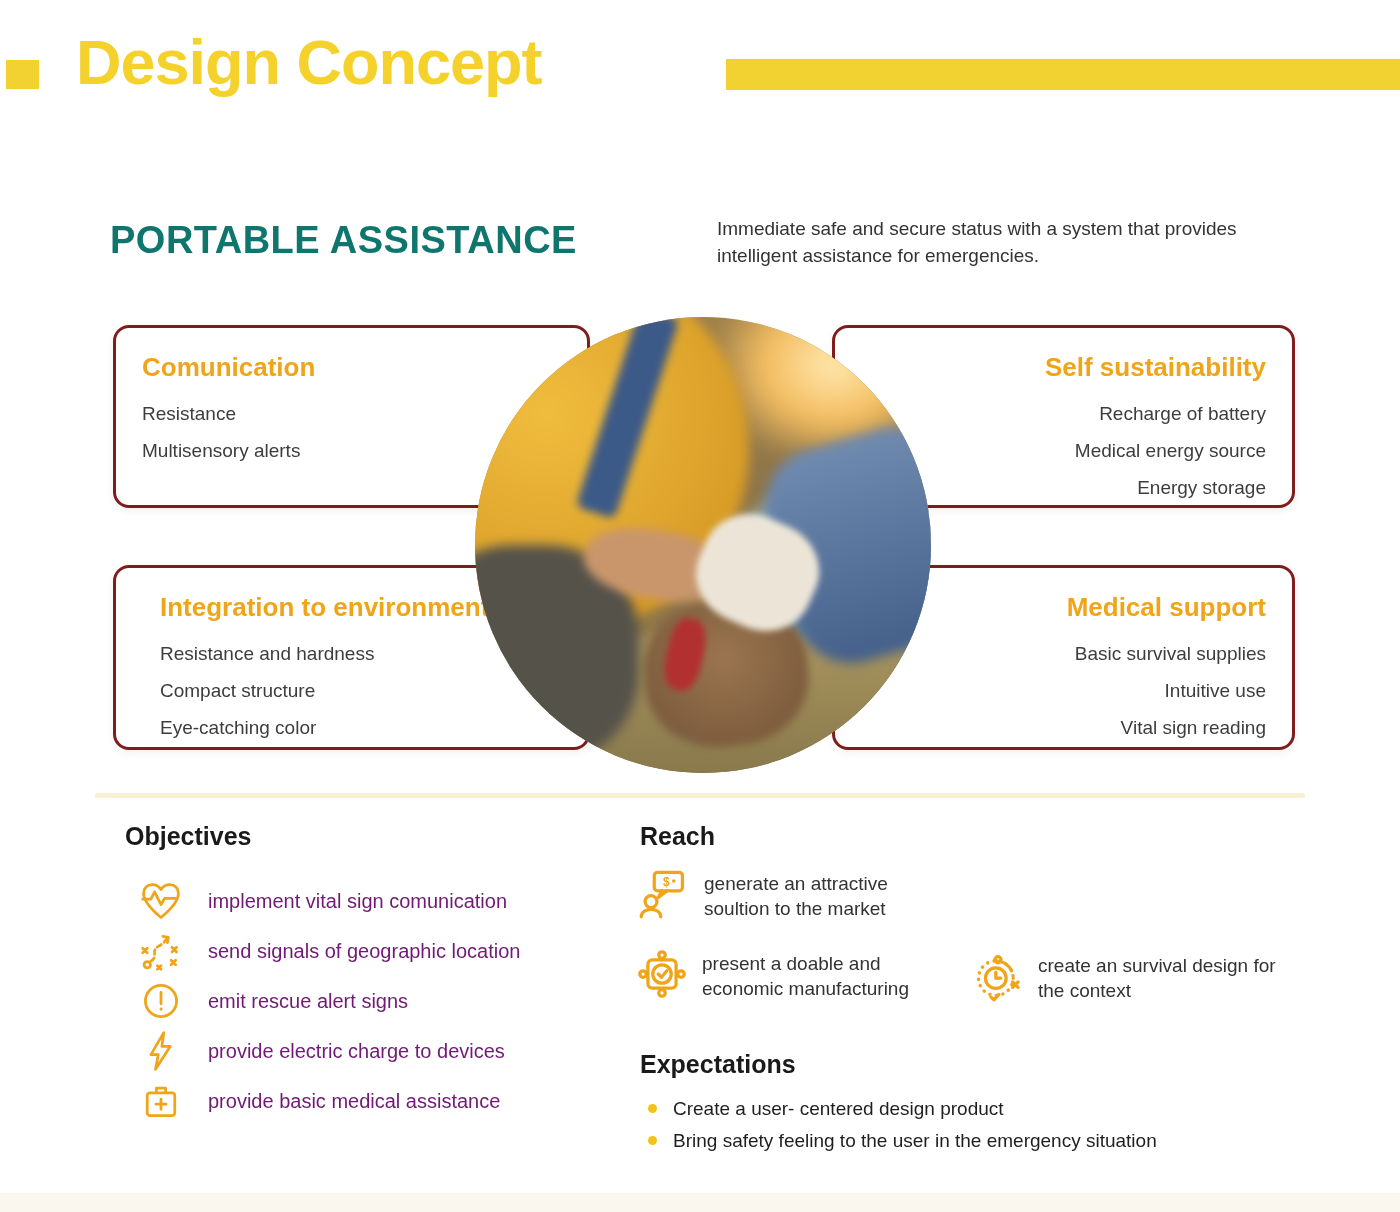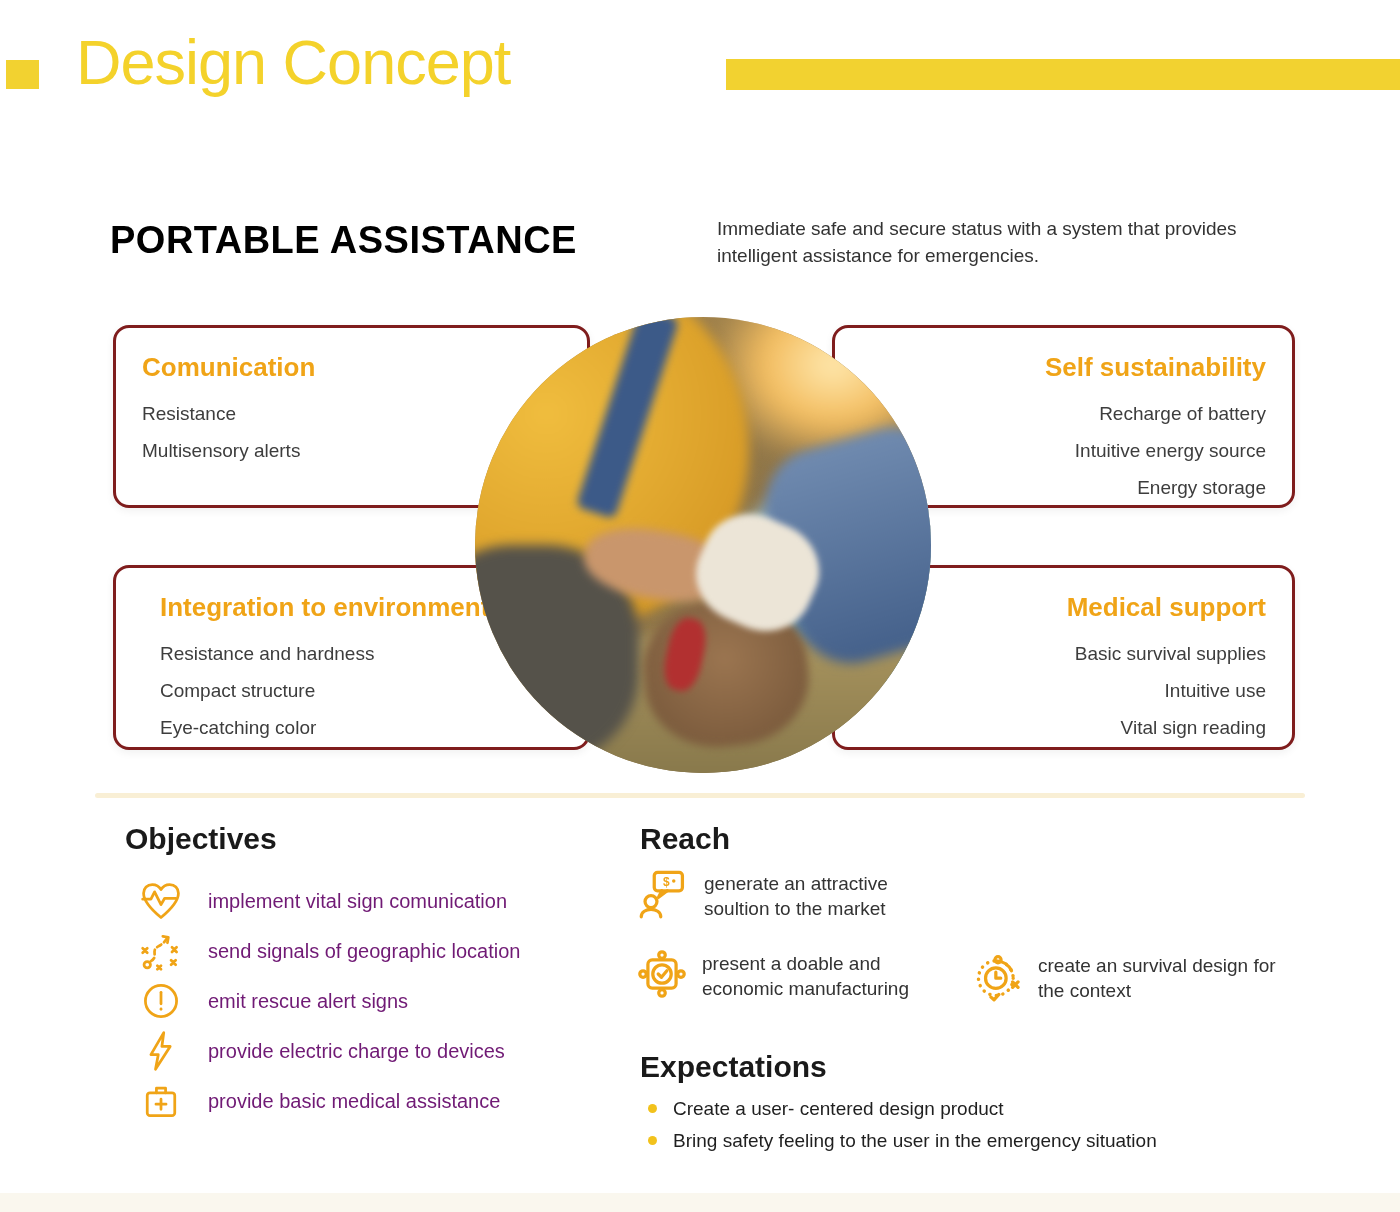--- a/index.html
+++ b/index.html
@@ -2,25 +2,25 @@
 <html><head>
 <meta charset="utf-8">
 <style>
   * { margin:0; padding:0; box-sizing:border-box; }
   html,body { background:#ffffff; }
   body { font-family:"Liberation Sans","DejaVu Sans",sans-serif; color:#1d1d1d; }
   .page { position:relative; width:1400px; height:1212px; background:#ffffff; overflow:hidden; }
 
   
   .hd-block { position:absolute; left:6px; top:60px; width:33px; height:29px; background:#F2D230; }
-  .hd-title { position:absolute; left:76px; top:26px; font-size:63px; font-weight:400; letter-spacing:-1px; color:#F4D22B; }
+  .hd-title { position:absolute; left:76px; top:26px; font-size:63px; font-weight:700; letter-spacing:-1px; color:#F4D22B; }
   .hd-bar   { position:absolute; left:726px; top:59px; width:674px; height:31px; background:#F2D230; }
 
   
-  .intro-title { position:absolute; left:110px; top:219px; font-size:38px; font-weight:800; letter-spacing:0.5px; color:#000000; }
+  .intro-title { position:absolute; left:110px; top:219px; font-size:38px; font-weight:800; letter-spacing:0.5px; color:#0f766e; }
   .intro-desc  { position:absolute; left:717px; top:216px; width:565px; font-size:19px; line-height:1.42; color:#333333; }
 
   
   .card { position:absolute; background:#ffffff; border:3px solid #7f1d1d; border-radius:16px;
           box-shadow:0 3px 8px rgba(0,0,0,0.06); padding:24px 26px; z-index:1; }
   .card.left  { text-align:left; }
   .card.right { text-align:right; }
   .card-title { font-size:26px; font-weight:700; color:#F0A417; margin-bottom:12px; }
   .card-item  { font-size:19px; color:#3d3d3d; line-height:37px; }
   .card-1 { left:113px; top:325px; width:477px; height:183px; }
@@ -41,21 +41,21 @@
   .ph-jeans   { right:-8%; top:26%; width:42%; height:48%; background:linear-gradient(#708bb0,#44608a); transform:rotate(-16deg); border-radius:30%; filter:blur(6px); }
   .ph-boot    { left:37%; bottom:6%; width:36%; height:32%; background:radial-gradient(circle at 50% 40%,#9b7550,#7a5a3c 80%); transform:rotate(-6deg); border-radius:45%; filter:blur(4px); }
   .ph-arm     { left:24%; top:47%; width:32%; height:15%; background:#c9966c; transform:rotate(9deg); border-radius:45%; filter:blur(5px); }
   .ph-bandage { left:49%; top:44%; width:26%; height:24%; background:#ece5d7; transform:rotate(24deg); border-radius:42%; filter:blur(3px); }
   .ph-lace    { left:42%; bottom:18%; width:8%; height:16%; background:#b23030; transform:rotate(12deg); border-radius:40%; filter:blur(3px); }
 
   
   .divider { position:absolute; left:95px; top:793px; width:1210px; height:5px; background:#F9EFD5; border-radius:3px; }
 
   
-  .sec-title { position:absolute; font-size:30px; font-weight:800; color:#1a1a1a; }
+  .sec-title { position:absolute; font-size:25px; font-weight:800; color:#1a1a1a; }
   .obj-title { left:125px; top:822px; }
   .reach-title { left:640px; top:822px; }
   .exp-title { left:640px; top:1050px; }
 
   
   .obj-list { position:absolute; left:138px; top:876px; width:460px; }
   .obj-row { display:flex; align-items:center; height:50px; }
   .obj-icon { width:46px; height:46px; flex:0 0 46px; margin-right:24px; display:flex; align-items:center; justify-content:center; }
   .obj-label { font-size:20px; color:#701a75; }
 
@@ -96,21 +96,21 @@
 
   <div class="card card-1 left">
     <div class="card-title">Comunication</div>
     <div class="card-item">Resistance</div>
     <div class="card-item">Multisensory alerts</div>
   </div>
 
   <div class="card card-2 right">
     <div class="card-title">Self sustainability</div>
     <div class="card-item">Recharge of battery</div>
-    <div class="card-item">Intuitive energy source</div>
+    <div class="card-item">Medical energy source</div>
     <div class="card-item">Energy storage</div>
   </div>
 
   <div class="card card-3 left">
     <div class="card-title">Integration to environment</div>
     <div class="card-item">Resistance and hardness</div>
     <div class="card-item">Compact structure</div>
     <div class="card-item">Eye-catching color</div>
   </div>
 

